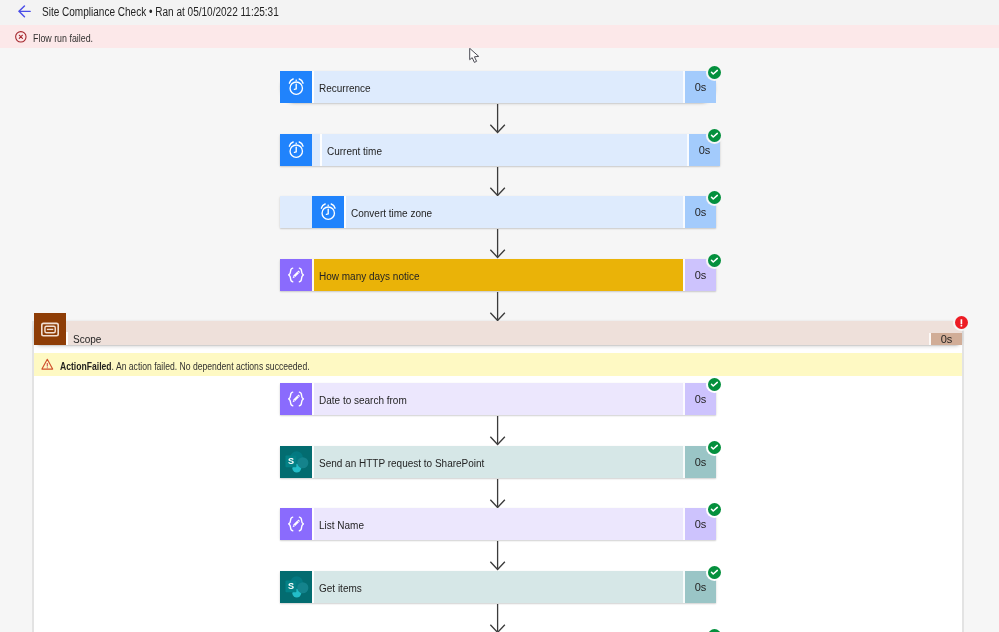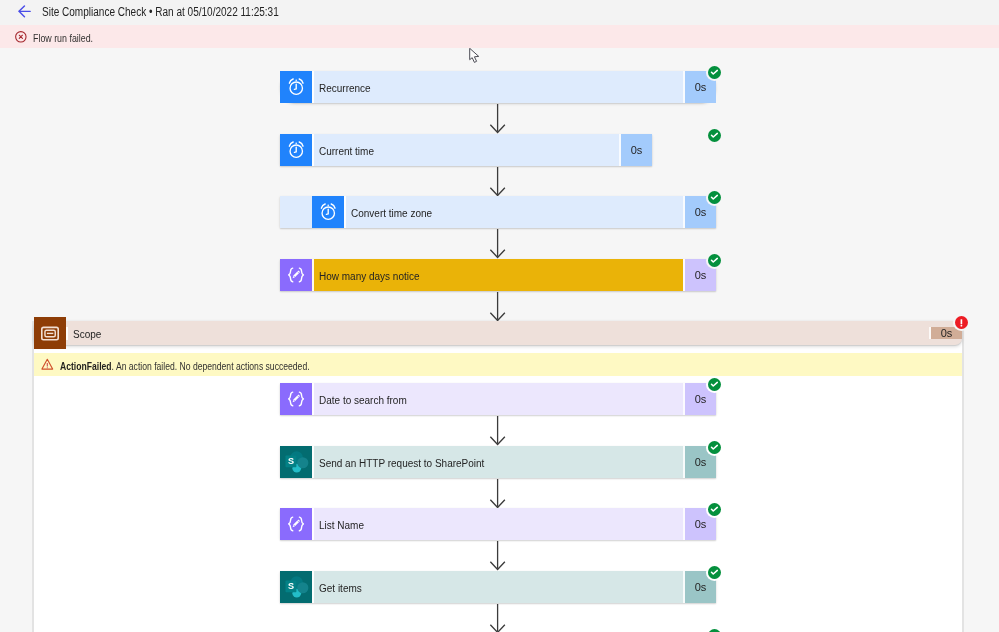--- a/index.html
+++ b/index.html
@@ -47,21 +47,21 @@
                 border-left:2px solid rgba(255,255,255,0.92); }
   .card .name { font-size:11.7px; color:#242424; margin-left:5.2px; white-space:nowrap;
                 transform:scaleX(0.855); transform-origin:left center; }
   .card .dur { width:33px; flex:0 0 33px; display:flex; align-items:center; justify-content:center; font-size:11px; color:#201f1e;
                border-left:2px solid rgba(255,255,255,0.92); }
   .badge { position:absolute; width:13px; height:13px; border-radius:50%; display:block;
            box-shadow: 0 0 0 2px #f6f6f6; z-index:5; }
   .badge.on-white { box-shadow: 0 0 0 2px #ffffff; }
   .badge svg { display:block; }
   .arrow { position:absolute; display:block; }
-  #scope-header { position:absolute; display:flex; align-items:center; height:24px;
+  #scope-header { position:absolute; display:flex; align-items:flex-end; height:24px;
      box-shadow: 0 0.3px 0.9px rgba(0,0,0,.10), 0 1.6px 3.6px rgba(0,0,0,.13); cursor:pointer;border-radius:7px; }
   #scope-header .ico { width:32px; flex:0 0 32px; display:flex; align-items:center; justify-content:center; }
   #scope-header .body { flex:1 1 auto; display:flex; align-items:center;
                         border-left:2px solid rgba(255,255,255,0.92); }
   #scope-header .name { font-size:11.7px; color:#242424; margin-left:5px; white-space:nowrap;
                         transform:scaleX(0.855); transform-origin:left center; }
   #scope-header .dur { width:33px; flex:0 0 33px; display:flex; align-items:center; justify-content:center; font-size:11px; color:#201f1e;
                        border-left:2px solid rgba(255,255,255,0.92); }
   #scope-error { position:absolute; display:flex; align-items:center; background:#fef9c3; height:23px; }
   #scope-error .wicon { position:absolute; left:7.2px; top:5.35px; width:12.4px; height:12.4px; display:block; }
@@ -109,21 +109,21 @@
     <div class="badge" style="left: 708.3px; top: 17.6px;">
       <svg width="13" height="13" viewBox="0 0 13 13">
       <circle cx="6.5" cy="6.5" r="6.5" fill="#04903d"></circle>
       <path d="M3.5 6.2 L5.25 8.0 L9.3 4.4" fill="none" stroke="#fff" stroke-width="1.55" stroke-linecap="round" stroke-linejoin="round"></path>
     </svg>
     </div>
     <div class="arrow" style="left: 487px; top: 56px;"><svg width="21" height="30" viewBox="0 0 21 30">
       <path d="M10.6 0 V27.7" stroke="#3b3b3b" stroke-width="1.3"></path>
       <path d="M3.35 20.8 L10.6 28.4 L17.85 20.8" fill="none" stroke="#3b3b3b" stroke-width="1.35" stroke-linecap="butt" stroke-linejoin="miter"></path>
     </svg></div>
-    <div class="card" style="left: 280px; top: 86px; width: 372px; background: rgb(222, 235, 253);">
+    <div class="card" style="left: 280px; top: 86px; width: 440px; background: rgb(222, 235, 253); gap: 8px;">
       <div class="ico" style="background:#2083fc">
         <svg width="32" height="32" viewBox="0 0 32 32">
       <circle cx="16.25" cy="17.2" r="6.2" fill="none" stroke="#fff" stroke-width="1.35"></circle>
       <path d="M16.2 13.1 V17.95 L14.4 18.35" fill="none" stroke="#fff" stroke-width="1.35" stroke-linecap="round" stroke-linejoin="round"></path>
       <path d="M9.4 12.15 A6.0 6.0 0 0 1 13.15 8.05" fill="none" stroke="#fff" stroke-width="1.5" stroke-linecap="round"></path>
       <path d="M23.0 12.15 A6.0 6.0 0 0 0 19.25 8.05" fill="none" stroke="#fff" stroke-width="1.5" stroke-linecap="round"></path>
       <circle cx="16.2" cy="9.25" r="0.82" fill="#fff"></circle>
     </svg>
       </div>
       <div class="body">

